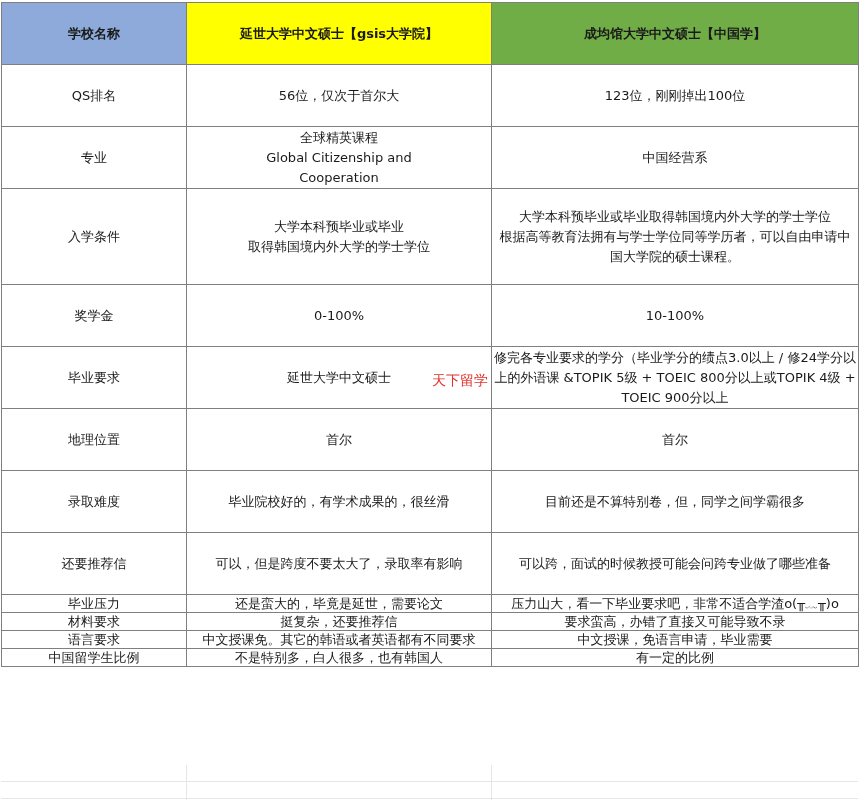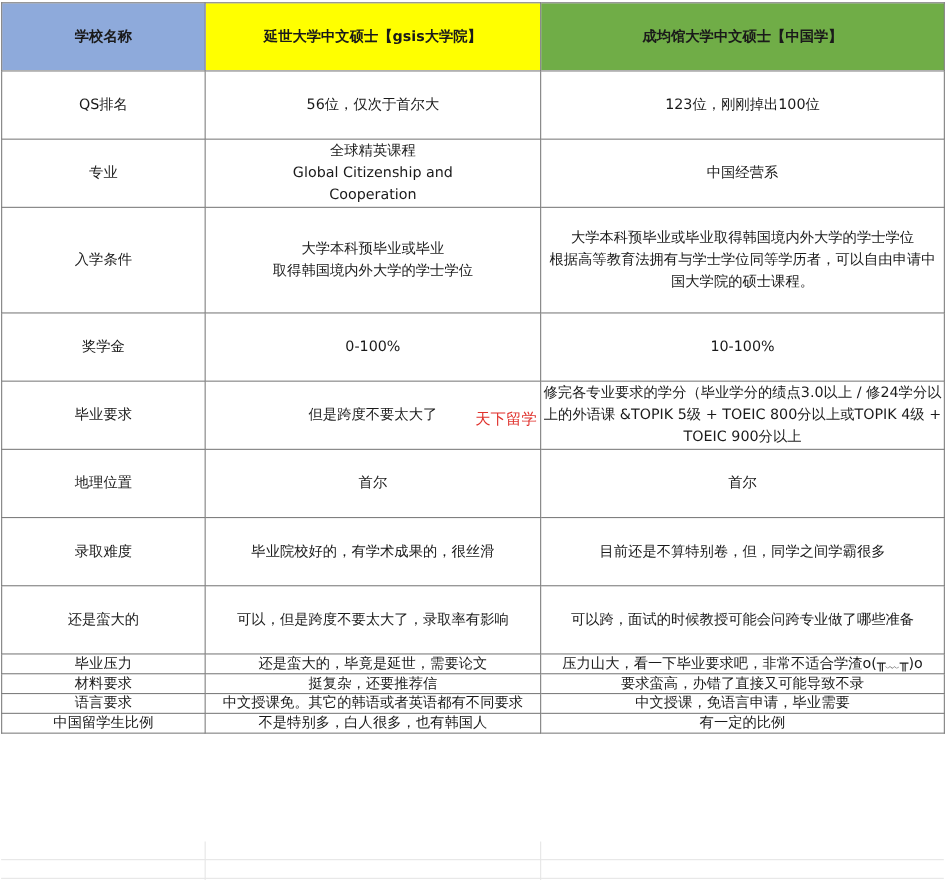--- a/index.html
+++ b/index.html
@@ -59,35 +59,35 @@
       <td class="pre left">大学本科预毕业或毕业取得韩国境内外大学的学士学位
 根据高等教育法拥有与学士学位同等学历者，可以自由申请中国大学院的硕士课程。</td>
     </tr>
     <tr class="r-tall">
       <td>奖学金</td>
       <td class="pre">0-100%</td>
       <td class="pre">10-100%</td>
     </tr>
     <tr class="r-tall">
       <td>毕业要求</td>
-      <td class="pre">但是跨度不要太大了</td>
+      <td class="pre">延世大学中文硕士</td>
       <td class="small">修完各专业要求的学分（毕业学分的绩点3.0以上 / 修24学分以上的外语课 &amp;TOPIK 5级 + TOEIC 800分以上或TOPIK 4级 + TOEIC 900分以上</td>
     </tr>
     <tr class="r-tall">
       <td>地理位置</td>
       <td class="pre">首尔</td>
       <td class="pre">首尔</td>
     </tr>
     <tr class="r-tall">
       <td>录取难度</td>
       <td class="pre">毕业院校好的，有学术成果的，很丝滑</td>
       <td class="pre">目前还是不算特别卷，但，同学之间学霸很多</td>
     </tr>
     <tr class="r-tall">
-      <td>还是蛮大的</td>
+      <td>还要推荐信</td>
       <td class="pre">可以，但是跨度不要太大了，录取率有影响</td>
       <td class="pre">可以跨，面试的时候教授可能会问跨专业做了哪些准备</td>
     </tr>
     <tr class="r-short">
       <td>毕业压力</td>
       <td>还是蛮大的，毕竟是延世，需要论文</td>
       <td>压力山大，看一下毕业要求吧，非常不适合学渣o(╥﹏╥)o</td>
     </tr>
     <tr class="r-short">
       <td>材料要求</td>

